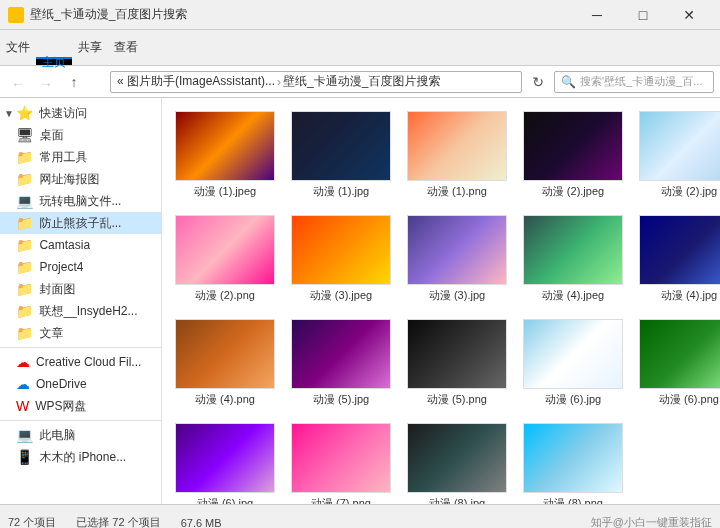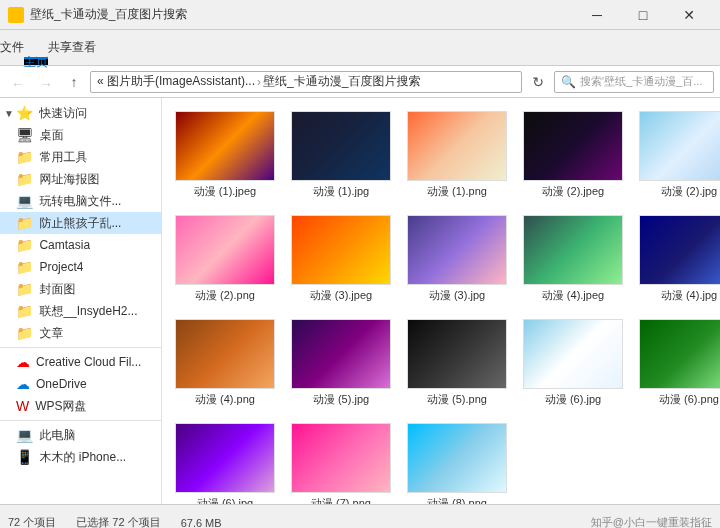--- a/index.html
+++ b/index.html
@@ -23,21 +23,21 @@
 
     
     .ribbon {
       height: 36px;
       background: #f0f0f0;
       border-bottom: 1px solid #ccc;
       display: flex;
       align-items: stretch;
     }
     .ribbon-tab {
-      padding: 0 0;
+      padding: 0 6px;
       display: flex;
       align-items: center;
       cursor: pointer;
       font-size: 12px;
       color: #333;
     }
     .ribbon-tab.active {
       background: #000000;
       border-top: 2px solid #0078d7;
       color: #0078d7;
@@ -56,21 +56,21 @@
     }
     .nav-btn {
       width: 24px; height: 24px; border: none; background: transparent;
       cursor: pointer; border-radius: 2px; display: flex; align-items: center; justify-content: center;
       color: #555; font-size: 14px;
     }
     .nav-btn.disabled { color: #ccc; cursor: default; }
     .address-path {
       flex: 1; height: 22px; border: 1px solid #b0b0b0; border-radius: 2px;
       display: flex; align-items: center; padding: 0 6px; background: #fff;
-      font-size: 12px; color: #333; cursor: text;
+      font-size: 12px; color: #333; cursor: text; margin-left: 20px;
     }
     .address-path .sep { color: #999; margin: 0 2px; }
     .search-box {
       width: 160px; height: 22px; border: 1px solid #b0b0b0; border-radius: 2px;
       display: flex; align-items: center; padding: 0 6px; background: #fff;
       font-size: 12px; color: #999;
     }
 
     
     .main { display: flex; height: calc(528px - 30px - 36px - 32px - 24px); }
@@ -333,20 +333,24 @@
         </div>
         <div class="thumb-item">
           <div class="thumb-img c17"></div>
           <div class="thumb-name">动漫 (6).jpg</div>
         </div>
         <div class="thumb-item">
           <div class="thumb-img c18"></div>
           <div class="thumb-name">动漫 (7).png</div>
         </div>
         <div class="thumb-item">
+          <div class="thumb-img c19"></div>
+          <div class="thumb-name">动漫 (8).jpg</div>
+        </div>
+        <div class="thumb-item">
           <div class="thumb-img c20"></div>
           <div class="thumb-name">动漫 (8).png</div>
         </div>
       </div>
   </div>
 </div>
 
 <div class="status-bar">
   <span>72 个项目</span>
   <span>已选择 72 个项目</span>

